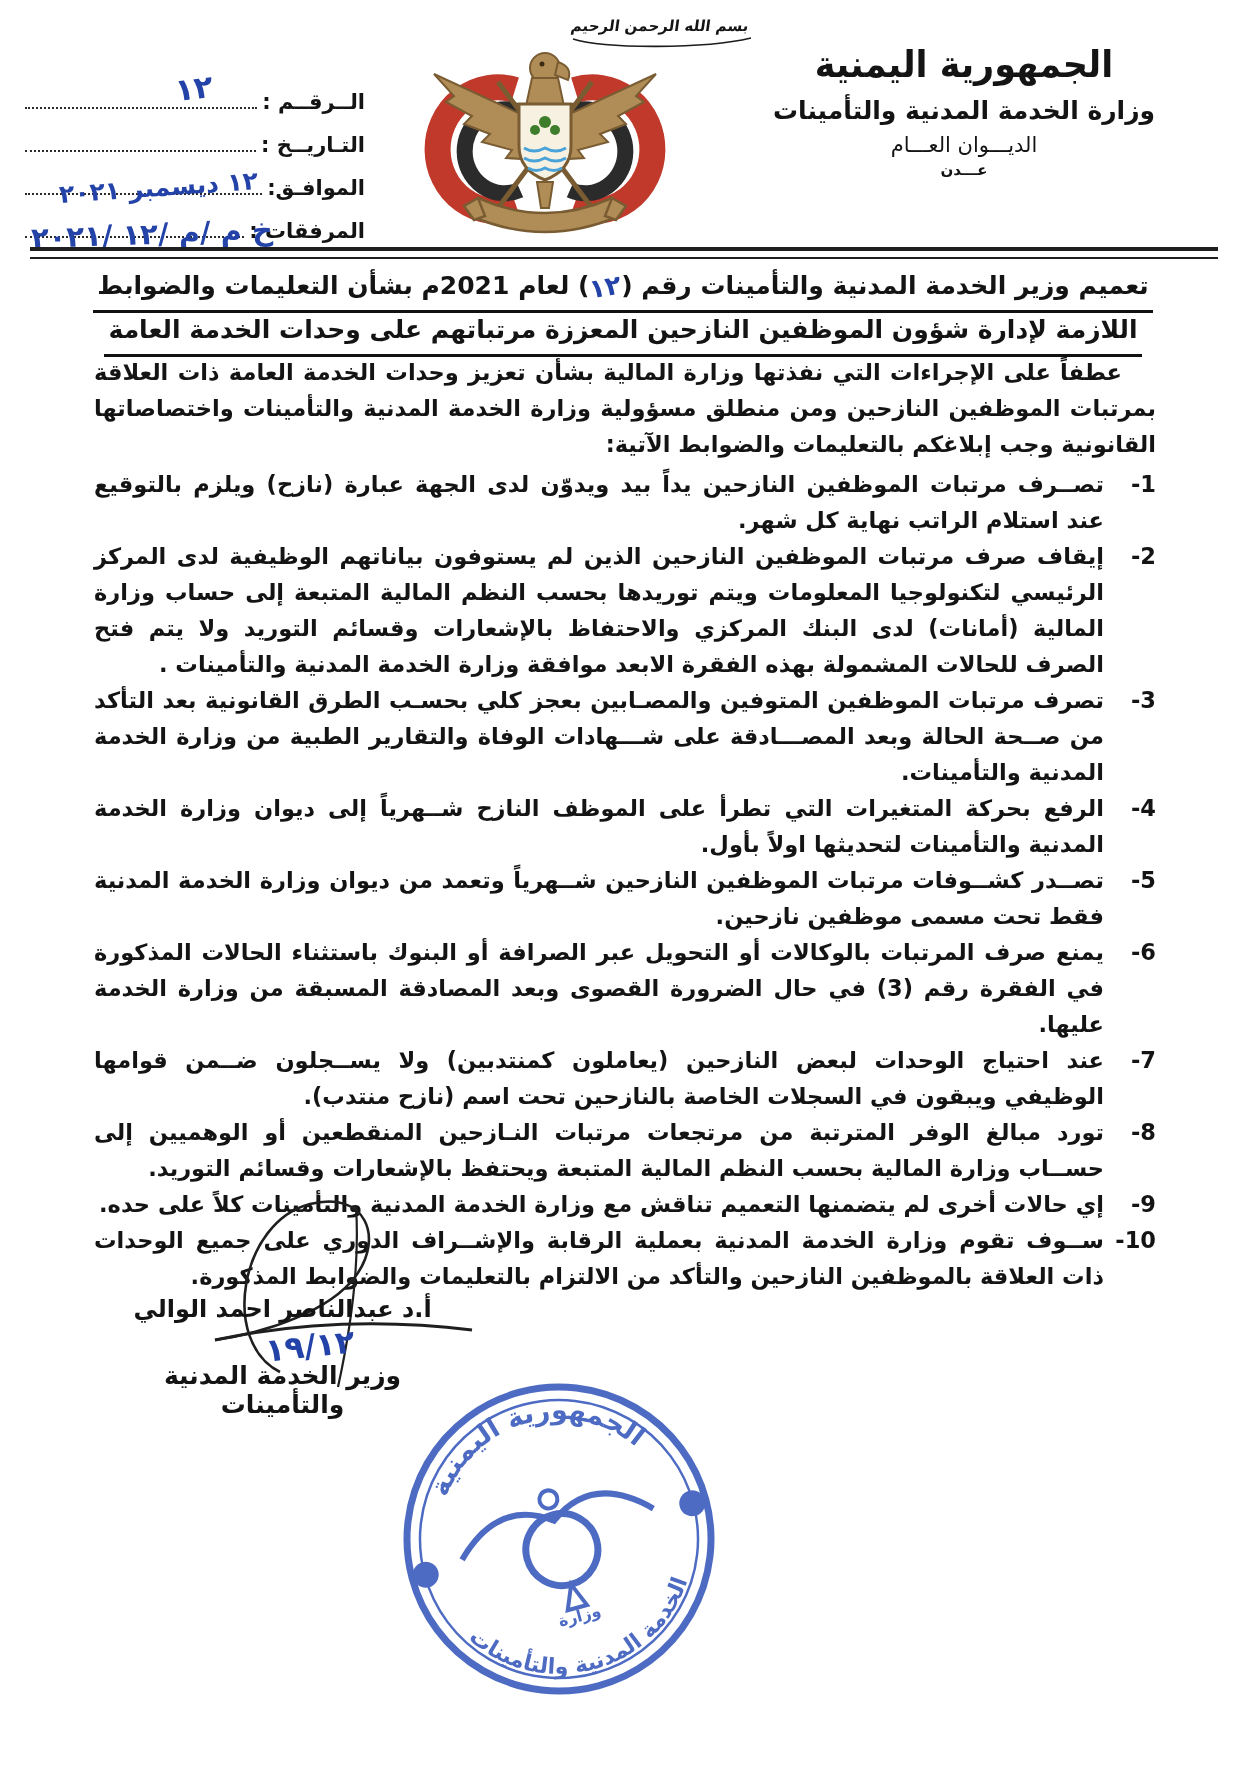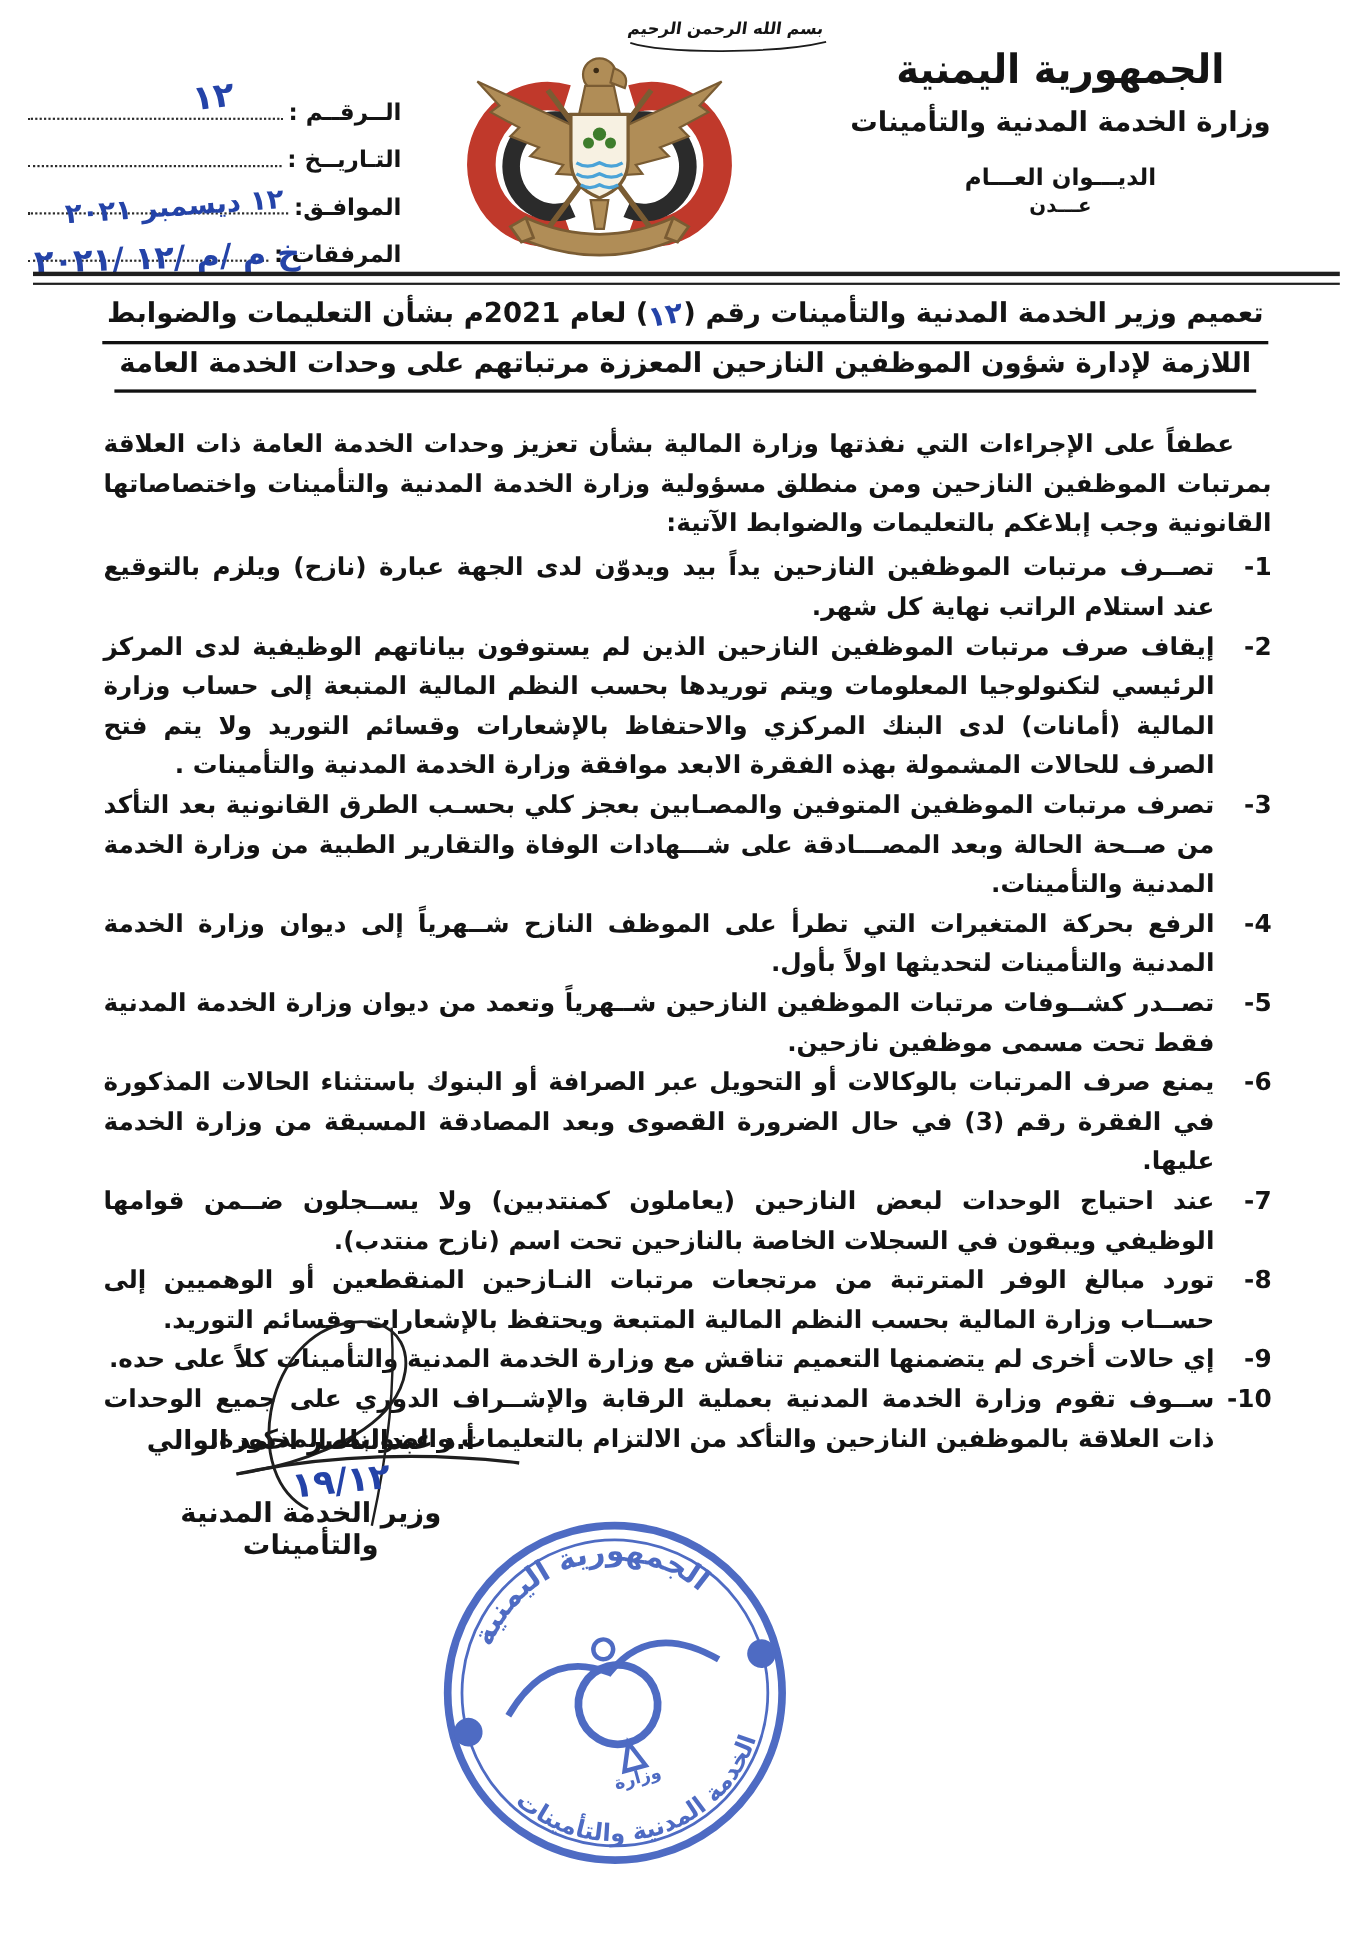--- a/index.html
+++ b/index.html
@@ -16,35 +16,35 @@
   .hw { color:#2443a8; font-weight:bold; white-space:nowrap; }
   .hw-number  { position:absolute; left:150px; bottom:8px;  font-size:31px; transform:rotate(-7deg); }
   .hw-date    { position:absolute; left:34px;  bottom:-2px; font-size:25px; transform:rotate(-4deg); }
   .hw-attach  { position:absolute; left:6px;   bottom:-8px; font-size:29px; transform:rotate(-2deg); }
   
   .bismillah { position:absolute; left:560px; top:16px; width:200px; text-align:center; }
   .bismillah-text { font-size:15px; font-weight:bold; transform:skewX(-8deg); display:inline-block; }
   .letterhead { position:absolute; left:752px; top:44px; width:424px; text-align:center; }
   .lh-country  { font-size:35px; font-weight:bold; transform:scaleY(1.05); }
   .lh-ministry { font-size:25px; font-weight:bold; margin-top:12px; }
-  .lh-office   { font-size:21px; font-weight:bold; margin-top:24px; }
+  .lh-office   { font-size:21px; font-weight:normal; margin-top:8px; }
   .lh-bureau   { font-size:21px; font-weight:bold; margin-top:4px; }
-  .lh-city     { font-size:18px; font-weight:bold; margin-top:4px; }
+  .lh-city     { font-size:15px; font-weight:bold; margin-top:4px; }
   .emblem { position:absolute; left:420px; top:12px; }
   
   .rule { position:absolute; top:247px; left:30px; right:28px; height:6px;
           border-top:4px solid #1f1f1f; border-bottom:2px solid #1f1f1f; }
   
   .title-block { position:absolute; top:268px; left:50px; right:50px; text-align:center; }
   .title-line { display:inline-block; border-bottom:3px solid #111; padding:0 4px 7px;
                 font-size:25px; font-weight:bold; line-height:1.35; }
   .title-line2 { }
   .title-num { color:#2443a8; font-size:26px; display:inline-block; transform:rotate(-10deg) translateY(2px); }
   
-  .doc-body { position:absolute; top:386px; right:90px; left:94px;
+  .doc-body { position:absolute; top:354px; right:90px; left:94px;
               font-size:22.5px; font-weight:bold; line-height:36px; text-align:justify; }
   .intro { margin:0 0 4px 0; text-indent:34px; }
   .item { display:flex; }
   .item-marker { flex:0 0 52px; }
   .item-text { flex:1; text-align:justify; }
   
   .sig-block { position:absolute; top:1295px; left:100px; width:365px; text-align:center; }
   .sig-name { font-size:24px; font-weight:bold; }
   .sig-role { font-size:25px; font-weight:bold; margin-top:38px;text-align:center; }
   .sig-hw { position:absolute; left:165px; top:32px; font-size:32px; transform:rotate(-6deg); }

